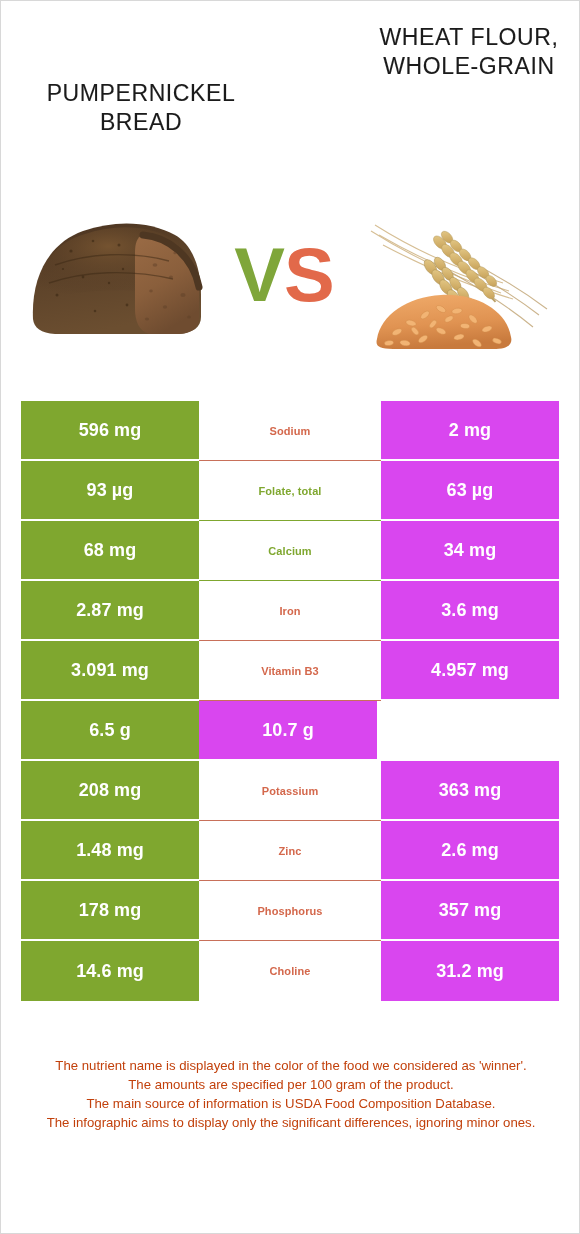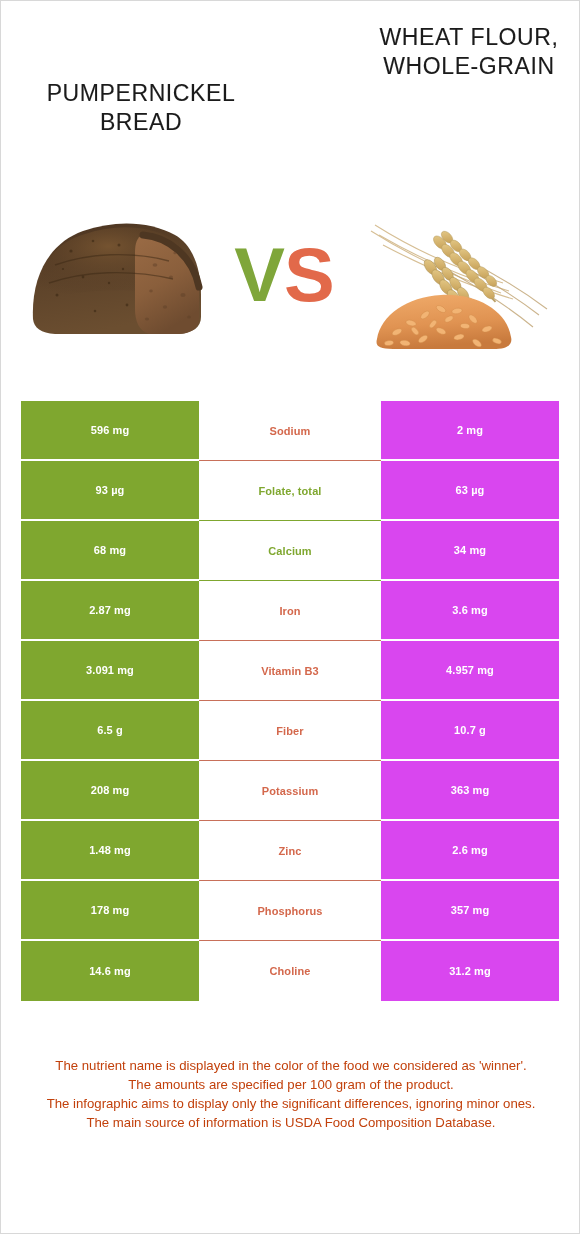--- a/index.html
+++ b/index.html
@@ -98,21 +98,21 @@
     position: relative;
     display: flex;
     height: 60px;
     margin-bottom: 0;
   }
   .cell {
     box-sizing: border-box;
     display: flex;
     align-items: center;
     justify-content: center;
-    font-size: 11px;
+    font-size: 18px;
     font-weight: 600;
     letter-spacing: 0.1px;
   }
   .cell-left {
     width: 178px;
     background: #7FA72F;
     color: #ffffff;
     border-bottom: 2px solid #ffffff;
   }
   .cell-mid {
@@ -337,21 +337,20 @@
         <div class="cell cell-mid win-orange">Iron</div>
         <div class="cell cell-right">3.6 mg</div>
       </div>
       <div class="row">
         <div class="cell cell-left">3.091 mg</div>
         <div class="cell cell-mid win-orange">Vitamin B3</div>
         <div class="cell cell-right">4.957 mg</div>
       </div>
       <div class="row">
         <div class="cell cell-left">6.5 g</div>
-        <div class="cell cell-mid win-orange">Fiber</div>
         <div class="cell cell-right">10.7 g</div>
       </div>
       <div class="row">
         <div class="cell cell-left">208 mg</div>
         <div class="cell cell-mid win-orange">Potassium</div>
         <div class="cell cell-right">363 mg</div>
       </div>
       <div class="row">
         <div class="cell cell-left">1.48 mg</div>
         <div class="cell cell-mid win-orange">Zinc</div>
@@ -365,17 +364,17 @@
       <div class="row">
         <div class="cell cell-left">14.6 mg</div>
         <div class="cell cell-mid win-orange">Choline</div>
         <div class="cell cell-right">31.2 mg</div>
       </div>
     </div>
 
   <div class="footer">
     <p>The nutrient name is displayed in the color of the food we considered as 'winner'.</p>
     <p>The amounts are specified per 100 gram of the product.</p>
+    <p>The main source of information is USDA Food Composition Database.</p>
     <p>The infographic aims to display only the significant differences, ignoring minor ones.</p>
-    <p>The main source of information is USDA Food Composition Database.</p>
   </div>
 
 </div>
 
 </body></html>

